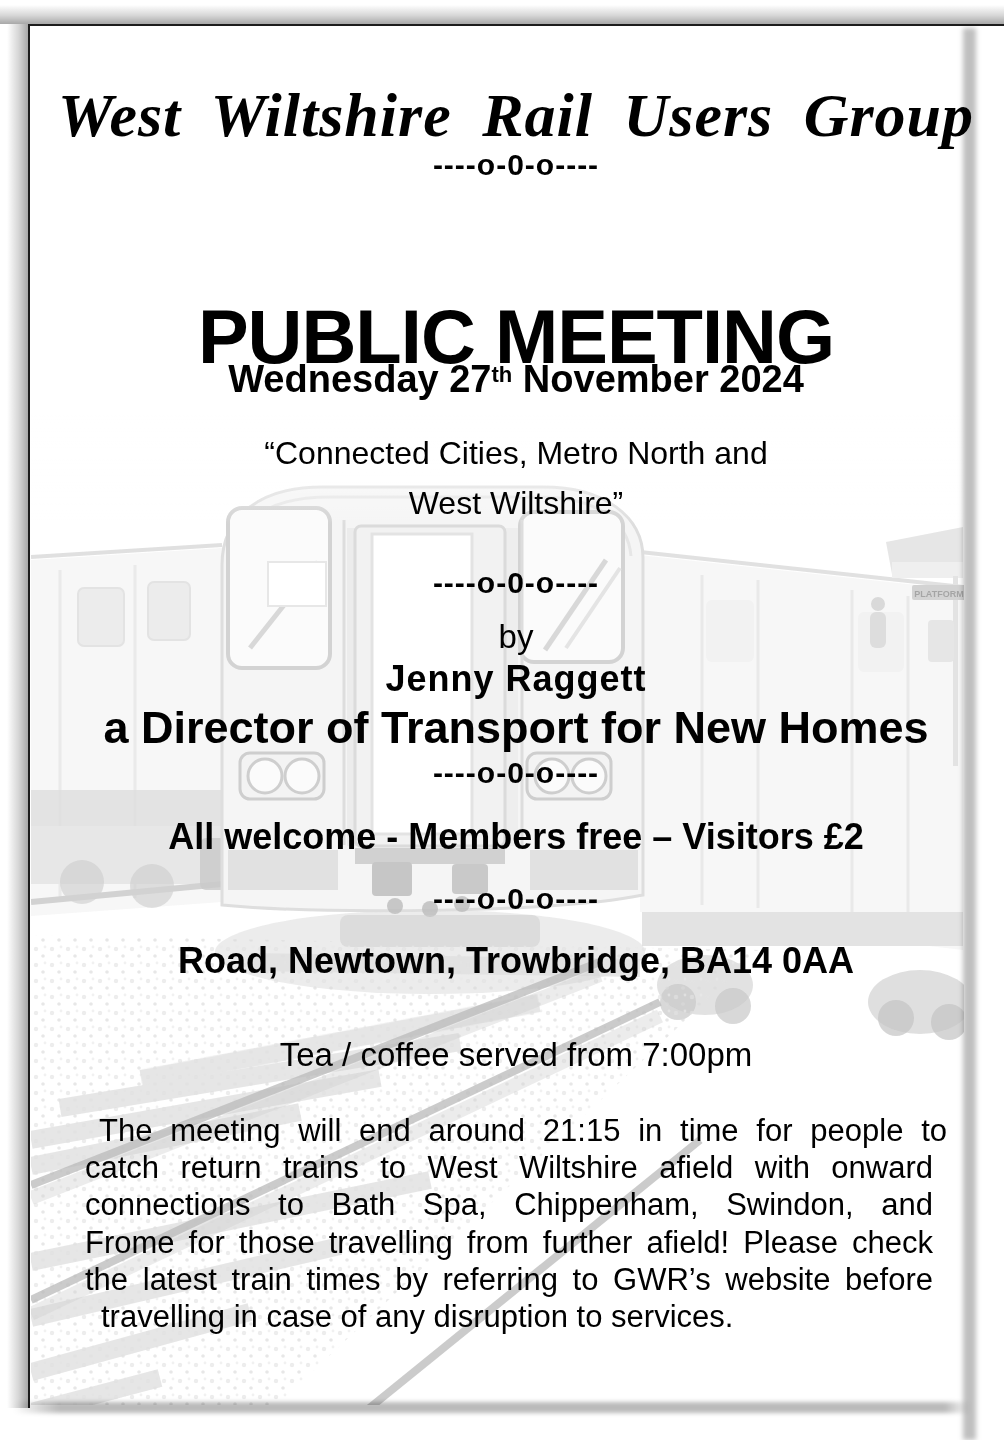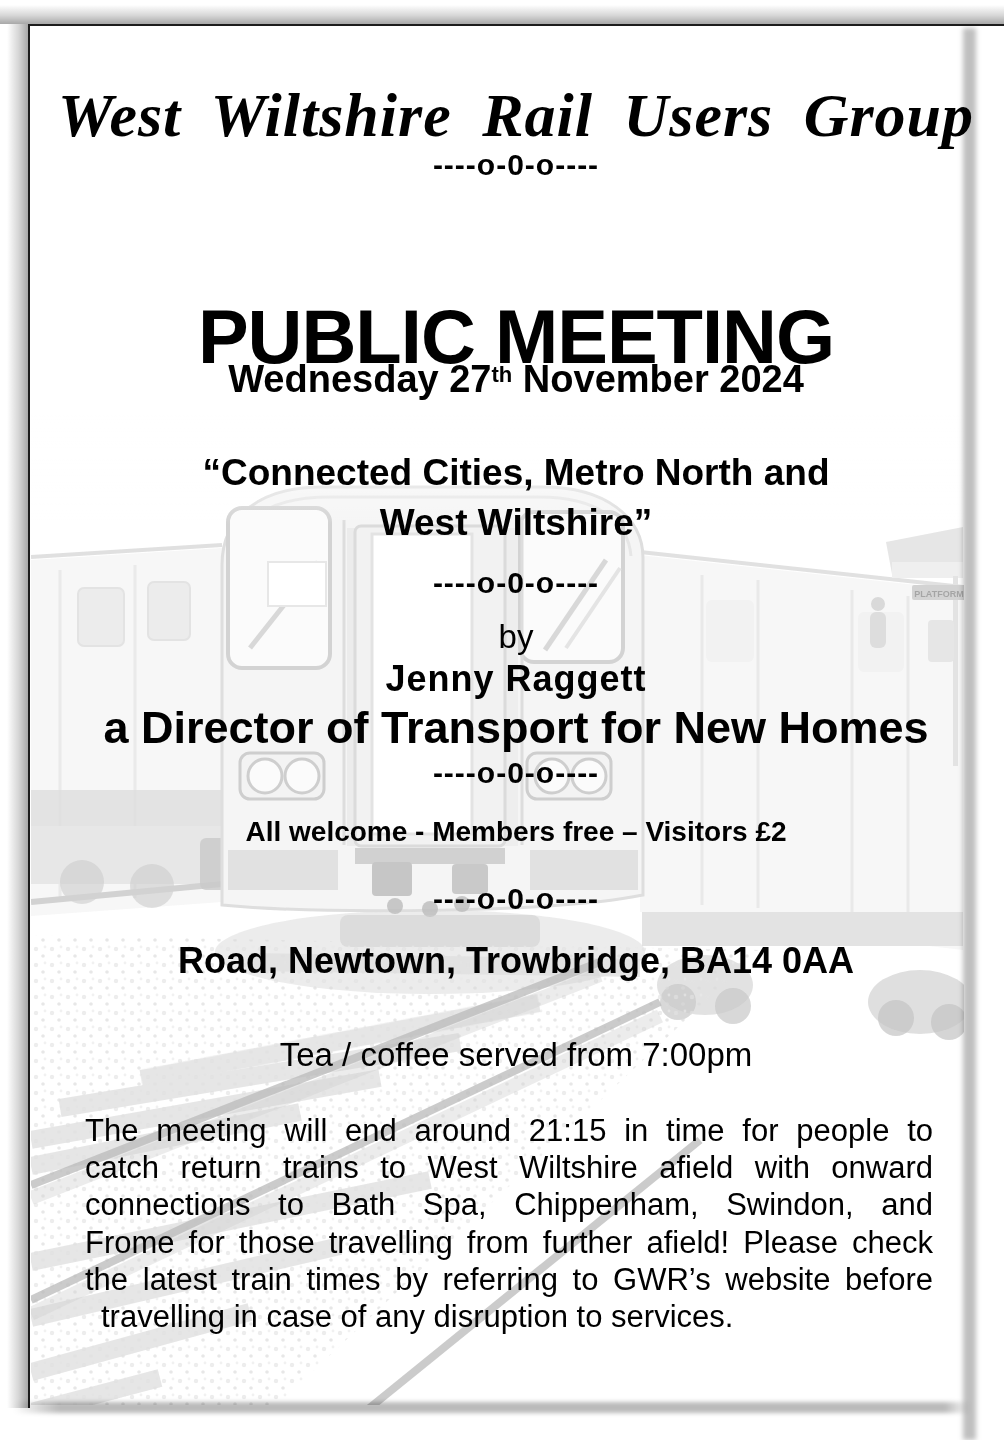--- a/index.html
+++ b/index.html
@@ -18,31 +18,31 @@
     background:linear-gradient(to right,rgba(0,0,0,0) 0,rgba(0,0,0,.27) 45px,rgba(0,0,0,.27) calc(100% - 25px),rgba(0,0,0,0) 100%);}
   
   .line{position:absolute;left:28px;width:976px;text-align:center;white-space:nowrap;}
   .org{top:38px;font-family:"Liberation Serif","DejaVu Serif",serif;font-style:italic;font-weight:bold;
        font-size:62px;word-spacing:14px;letter-spacing:1px;}
   .sep{font-size:30px;font-weight:bold;letter-spacing:1px;}
   .sep1{top:148px;} .sep2{top:566px;} .sep3{top:756px;} .sep4{top:882px;}
   .heading{top:230px;font-size:76px;font-weight:bold;letter-spacing:-1px;}
   .date{top:358px;font-size:38px;font-weight:bold;}
   .date sup{font-size:58%;vertical-align:baseline;position:relative;top:-0.45em;}
-  .talk{top:448px;font-size:37px;font-weight:bold;line-height:50px;white-space:normal;}
+  .talk{top:428px;font-size:32px;font-weight:normal;line-height:50px;white-space:normal;}
   .by{top:618px;font-size:33px;}
   .speaker{top:658px;font-size:36px;font-weight:bold;letter-spacing:1px;}
   .role{top:702px;font-size:45px;font-weight:bold;}
-  .admission{top:816px;font-size:28px;font-weight:bold;}
+  .admission{top:816px;font-size:36px;font-weight:bold;}
   .venue{top:938px;font-size:36px;font-weight:bold;line-height:45px;white-space:normal;}
   .tea{top:1036px;font-size:33px;}
   .para-line{position:absolute;left:85px;width:848px;font-size:31px;line-height:37.5px;
     text-align:justify;text-align-last:justify;white-space:normal;}
   .para-line.last{text-align-last:left;margin-left:16px;}
-  .pl0{top:1112px;} .pl1{top:1149px;} .pl2{top:1186px;} .pl3{top:1224px;} .pl4{top:1261px;} .pl5{top:1298px;}
+  .pl0{top:1112px;margin-left:14px;} .pl1{top:1149px;} .pl2{top:1186px;} .pl3{top:1224px;} .pl4{top:1261px;} .pl5{top:1298px;}
 </style>
 </head>
 <body>
 
 <svg class="abs" style="left:0;top:0;" width="1004" height="1440" viewBox="0 0 1004 1440" aria-hidden="true">
   <defs>
     <clipPath id="frameClip">
         <rect x="31" y="27" width="933" height="1378"></rect>
       </clipPath>
     <linearGradient id="fadeTop" x1="0" y1="0" x2="0" y2="1">

